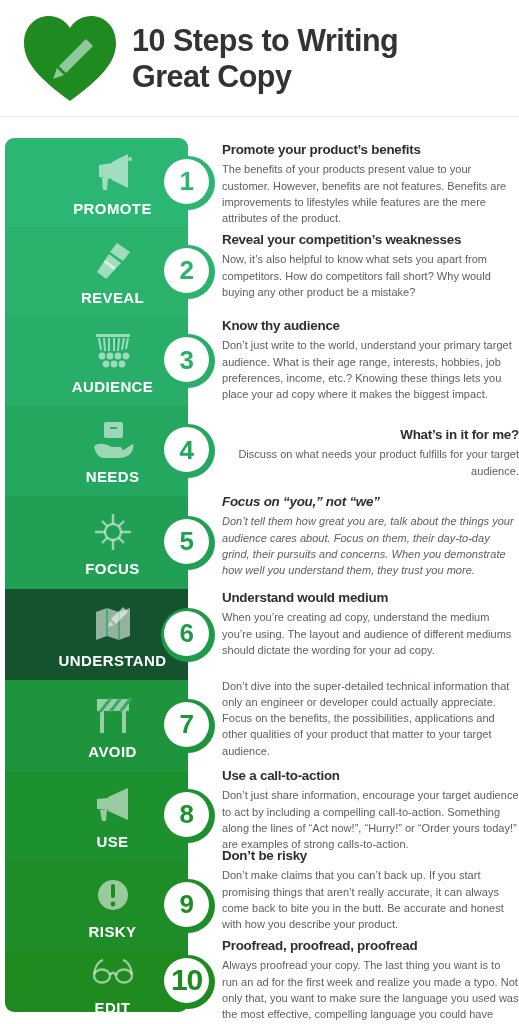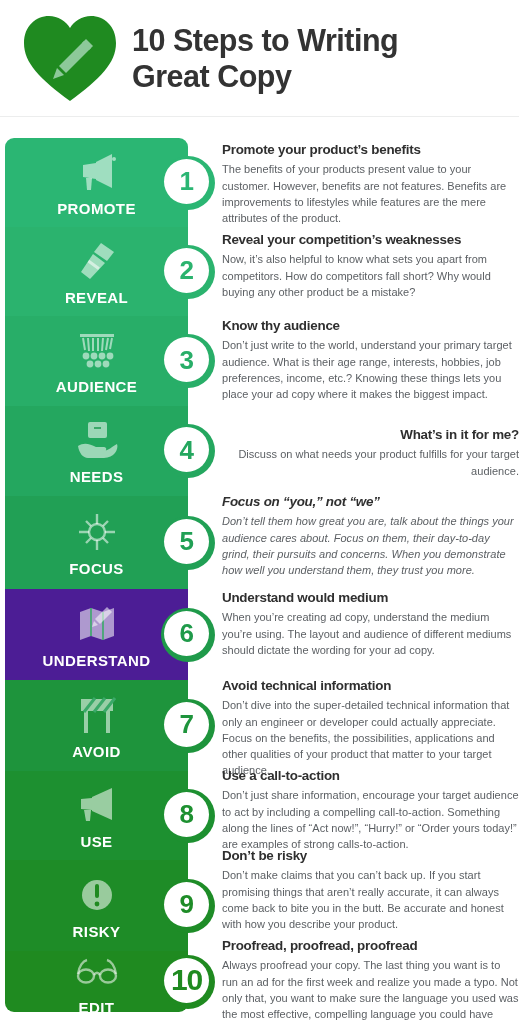--- a/index.html
+++ b/index.html
@@ -31,21 +31,21 @@
   
   .panel {
     position: absolute; left: 5px; top: 138px;
     width: 183px; height: 874px;
     border-radius: 9px;
     overflow: hidden;
   }
   .band { width: 100%; position: relative; }
 
   .band-inner {
-    position:absolute; left:0; top:0; width:100%; height:100%;
+    position:absolute; left:16px; top:0; width:100%; height:100%;
     display:flex; flex-direction:column; align-items:center; justify-content:center;
   }
   .band-icon { width: 46px; height: 44px; margin-bottom: 7px; }
   .band-icon svg { display:block; width:100%; height:100%; }
   .band-label {
     color:#ffffff; font-weight:bold; font-size:15px;
     letter-spacing:0.4px; text-align:center; line-height:1;
   }
 
   
@@ -175,21 +175,21 @@
               <g fill="none" stroke="rgba(255,255,255,0.55)" stroke-width="2.4">
                 <circle cx="23" cy="22" r="8"></circle>
                 <path d="M23 4 L23 14 M23 30 L23 40 M5 22 L15 22 M31 22 L41 22"></path>
                 <path d="M17 16 L12 11 M29 16 L34 11 M17 28 L12 33 M29 28 L34 33"></path>
               </g>
             </svg>
           </div>
        <div class="band-label">FOCUS</div>
      </div>
       </div>
-      <div class="band" style="height: 91px; background: #4c1d95;">
+      <div class="band" style="height: 91px; background: #14532d;">
         <div class="band-inner">
        <div class="band-icon">
             <svg viewBox="0 0 46 44">
               <g fill="rgba(255,255,255,0.55)">
                 <path d="M6 10 L17 6 L29 10 L40 6 L40 34 L29 38 L17 34 L6 38 Z"></path>
               </g>
               <path d="M17 6 L17 34 M29 10 L29 38" stroke="#3aa968" stroke-width="1.6" fill="none"></path>
               <g fill="rgba(255,255,255,0.55)">
                 <path d="M33 5 L38 10 L26 22 L21 17 Z"></path>
                 <path d="M20 19 L24 23 L18 25 Z"></path>
@@ -344,21 +344,20 @@
       </div>
       <div class="step-text" style="top: 356px; font-style: italic;">
         <div class="step-head">Focus on “you,” not “we”</div>
      <div class="step-body">Don’t tell them how great you are, talk about the things your audience cares about. Focus on them, their day-to-day grind, their pursuits and concerns. When you demonstrate how well you understand them, they trust you more.</div>
       </div>
       <div class="step-text" style="top: 452px;">
         <div class="step-head">Understand would medium</div>
      <div class="step-body">When you’re creating ad copy, understand the medium you’re using. The layout and audience of different mediums should dictate the wording for your ad copy.</div>
       </div>
       <div class="step-text" style="top: 540px;">
-        <div class="step-head">Avoid technical information</div>
      <div class="step-body">Don’t dive into the super-detailed technical information that only an engineer or developer could actually appreciate. Focus on the benefits, the possibilities, applications and other qualities of your product that matter to your target audience.</div>
       </div>
       <div class="step-text" style="top: 630px;">
         <div class="step-head">Use a call-to-action</div>
      <div class="step-body">Don’t just share information, encourage your target audience to act by including a compelling call-to-action. Something along the lines of “Act now!”, “Hurry!” or “Order yours today!” are examples of strong calls-to-action.</div>
       </div>
       <div class="step-text" style="top: 710px;">
         <div class="step-head">Don’t be risky</div>
      <div class="step-body">Don’t make claims that you can’t back up. If you start promising things that aren’t really accurate, it can always come back to bite you in the butt. Be accurate and honest with how you describe your product.</div>
       </div>

